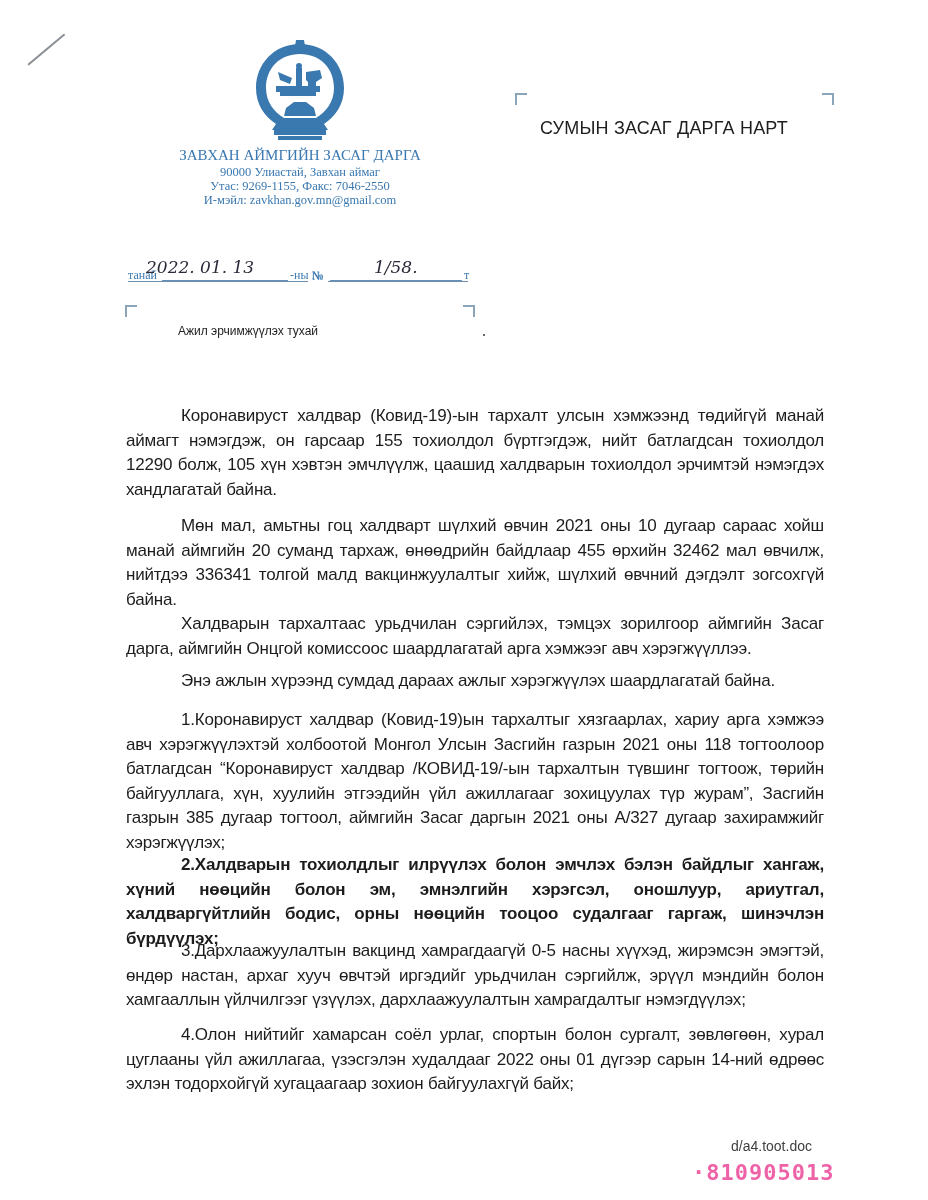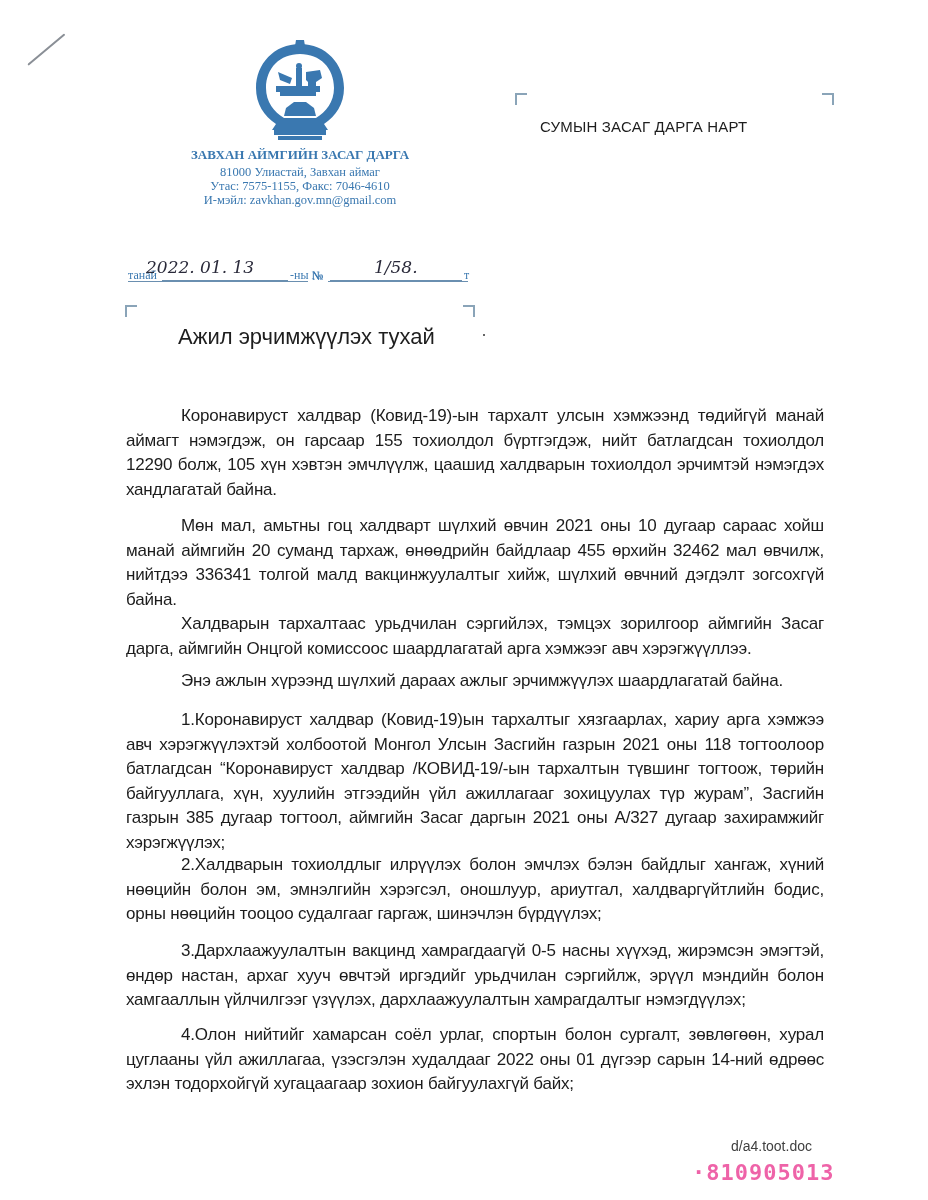--- a/index.html
+++ b/index.html
@@ -2,30 +2,30 @@
 <html><head>
   <meta charset="utf-8">
   <style>
     html, body { margin: 0; padding: 0; background: #ffffff; }
     body { width: 928px; height: 1200px; position: relative; overflow: hidden; font-family: "Liberation Sans", sans-serif; color: #1a1a1a; }
     .abs { position: absolute; }
     .pen-mark { left: 28px; top: 32px; width: 48px; height: 2px; background: #8a8f96; transform: rotate(-40deg); transform-origin: left center; top: 64px; border-radius: 1px; }
     .emblem { left: 250px; top: 38px; width: 100px; height: 108px; }
     .org-block { left: 120px; top: 145px; width: 360px; text-align: center; color: #3a78b0; font-family: "Liberation Serif", serif; }
     .org-l1 { font-size: 19px; font-weight: bold; line-height: 20px; }
-    .org-l2 { font-size: 13px; font-weight: bold; line-height: 20px; }
+    .org-l2 { font-size: 15px; font-weight: normal; line-height: 20px; }
     .org-small { font-size: 12.5px; line-height: 14px; }
     .ref-row { left: 128px; width: 340px; font-family: "Liberation Serif", serif; color: #3a78b0; font-size: 12px; }
     .ref-line { position: absolute; border-bottom: 1px solid #6a8fb0; }
     .handwritten { position: absolute; font-family: "DejaVu Serif", serif; font-style: italic; color: #2a2a3a; font-size: 17px; }
     .bracket { position: absolute; width: 10px; height: 10px; border-color: #8aa4b8; border-style: solid; border-width: 0; }
     .bracket.tl { border-top-width: 2px; border-left-width: 2px; }
     .bracket.tr { border-top-width: 2px; border-right-width: 2px; }
-    .recipient { left: 540px; top: 118px; font-size: 15px; color: #1e1e1e; letter-spacing: 0.2px; }
-    .subject { left: 178px; top: 324px; font-size: 22px; color: #1e1e1e; }
+    .recipient { left: 540px; top: 118px; font-size: 18px; color: #1e1e1e; letter-spacing: 0.2px; }
+    .subject { left: 178px; top: 324px; font-size: 12px; color: #1e1e1e; }
     .body-text { left: 122px; width: 702px; font-family: "Liberation Sans", sans-serif; font-size: 17px; line-height: 24.5px; text-align: justify; color: #1c1c1c; letter-spacing: -0.2px; }
     .para { text-indent: 55px; margin: 0 0 0 4px; }
     .footer-doc { left: 731px; top: 1138px; font-size: 14px; color: #404040; }
     .footer-stamp { left: 692px; top: 1160px; font-size: 22px; font-weight: bold; color: #ec4899; letter-spacing: 1px; font-family: "DejaVu Sans Mono", monospace; opacity: 0.85; }
   </style>
 </head>
 <body>
 
 <div class="abs pen-mark"></div>
 
@@ -46,22 +46,22 @@
 
       <path d="M36 70 L44 64 L56 64 L64 70 L66 78 L34 78 Z"></path>
       <rect x="24" y="92" width="52" height="5"></rect>
       <rect x="28" y="98" width="44" height="4"></rect>
     </g>
   </svg>
 </div>
 
 <div class="abs org-block">
   <div class="org-l2">ЗАВХАН АЙМГИЙН ЗАСАГ ДАРГА</div>
-  <div class="org-small">81000 Улиастай, Завхан аймаг</div>
-  <div class="org-small">Утас: 7575-1155, Факс: 7046-4610</div>
+  <div class="org-small">90000 Улиастай, Завхан аймаг</div>
+  <div class="org-small">Утас: 9269-1155, Факс: 7046-2550</div>
   <div class="org-small">И-мэйл: zavkhan.gov.mn@gmail.com</div>
 </div>
 
 <div class="abs ref-row" style="top:236px; height:24px;margin-top:23px;">
   <div class="ref-line" style="left:0; top:22px; width:180px;"></div>
   <span class="handwritten" style="left:18px; top:-2px;">2022. 01. 13</span>
   <span style="position:absolute; left:184px; top:10px;">№</span>
   <div class="ref-line" style="left:200px; top:22px; width:140px;"></div>
   <span class="handwritten" style="left:246px; top:-2px;text-align:center;">1/58.</span>
 </div>
@@ -86,26 +86,26 @@
 <div class="abs body-text" style="top:404px;">
   <p class="para">Коронавируст халдвар (Ковид-19)-ын тархалт улсын хэмжээнд төдийгүй манай аймагт нэмэгдэж, он гарсаар 155 тохиолдол бүртгэгдэж, нийт батлагдсан тохиолдол 12290 болж, 105 хүн хэвтэн эмчлүүлж, цаашид халдварын тохиолдол эрчимтэй нэмэгдэх хандлагатай байна.</p>
 </div>
 <div class="abs body-text" style="top:514px;">
   <p class="para">Мөн мал, амьтны гоц халдварт шүлхий өвчин 2021 оны 10 дугаар сараас хойш манай аймгийн 20 суманд тархаж, өнөөдрийн байдлаар 455 өрхийн 32462 мал өвчилж, нийтдээ 336341 толгой малд вакцинжуулалтыг хийж, шүлхий өвчний дэгдэлт зогсохгүй байна.</p>
 </div>
 <div class="abs body-text" style="top:612px;">
   <p class="para">Халдварын тархалтаас урьдчилан сэргийлэх, тэмцэх зорилгоор аймгийн Засаг дарга, аймгийн Онцгой комиссоос шаардлагатай арга хэмжээг авч хэрэгжүүллээ.</p>
 </div>
 <div class="abs body-text" style="top:669px;">
-  <p class="para">Энэ ажлын хүрээнд шүлхий дараах ажлыг эрчимжүүлэх шаардлагатай байна.</p>
+  <p class="para">Энэ ажлын хүрээнд сумдад дараах ажлыг хэрэгжүүлэх шаардлагатай байна.</p>
 </div>
 <div class="abs body-text" style="top:708px;">
   <p class="para">1.Коронавируст халдвар (Ковид-19)ын тархалтыг хязгаарлах, хариу арга хэмжээ авч хэрэгжүүлэхтэй холбоотой Монгол Улсын Засгийн газрын 2021 оны 118 тогтоолоор батлагдсан “Коронавируст халдвар /КОВИД-19/-ын тархалтын түвшинг тогтоож, төрийн байгууллага, хүн, хуулийн этгээдийн үйл ажиллагааг зохицуулах түр журам”, Засгийн газрын 385 дугаар тогтоол, аймгийн Засаг даргын 2021 оны А/327 дугаар захирамжийг хэрэгжүүлэх;</p>
 </div>
-<div class="abs body-text" style="top:853px;">
+<div class="abs body-text" style="top:853px;font-weight:bold;">
   <p class="para">2.Халдварын тохиолдлыг илрүүлэх болон эмчлэх бэлэн байдлыг хангаж, хүний нөөцийн болон эм, эмнэлгийн хэрэгсэл, оношлуур, ариутгал, халдваргүйтлийн бодис, орны нөөцийн тооцоо судалгааг гаргаж, шинэчлэн бүрдүүлэх;</p>
 </div>
 <div class="abs body-text" style="top:939px;">
   <p class="para">3.Дархлаажуулалтын вакцинд хамрагдаагүй 0-5 насны хүүхэд, жирэмсэн эмэгтэй, өндөр настан, архаг хууч өвчтэй иргэдийг урьдчилан сэргийлж, эрүүл мэндийн болон хамгааллын үйлчилгээг үзүүлэх, дархлаажуулалтын хамрагдалтыг нэмэгдүүлэх;</p>
 </div>
 <div class="abs body-text" style="top:1023px;">
   <p class="para">4.Олон нийтийг хамарсан соёл урлаг, спортын болон сургалт, зөвлөгөөн, хурал цуглааны үйл ажиллагаа, үзэсгэлэн худалдааг 2022 оны 01 дүгээр сарын 14-ний өдрөөс эхлэн тодорхойгүй хугацаагаар зохион байгуулахгүй байх;</p>
 </div>
 
 <div class="abs footer-doc">d/a4.toot.doc</div>

